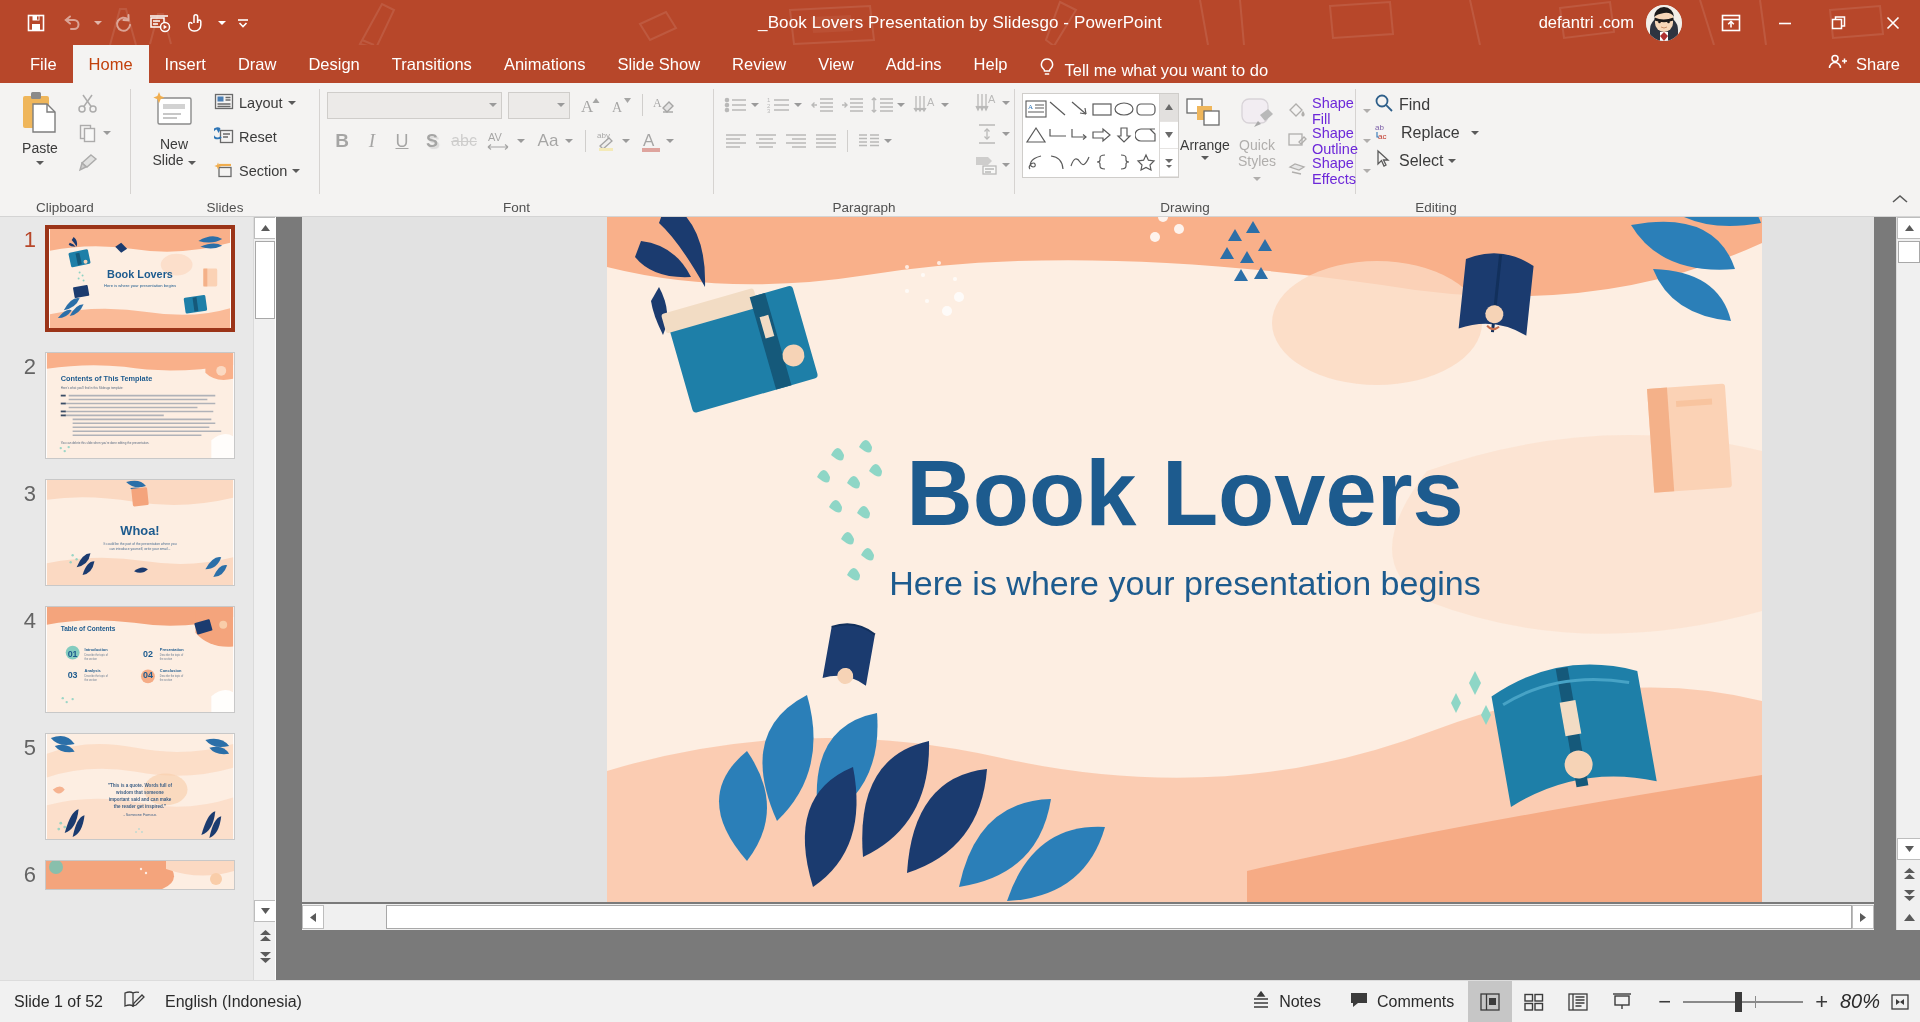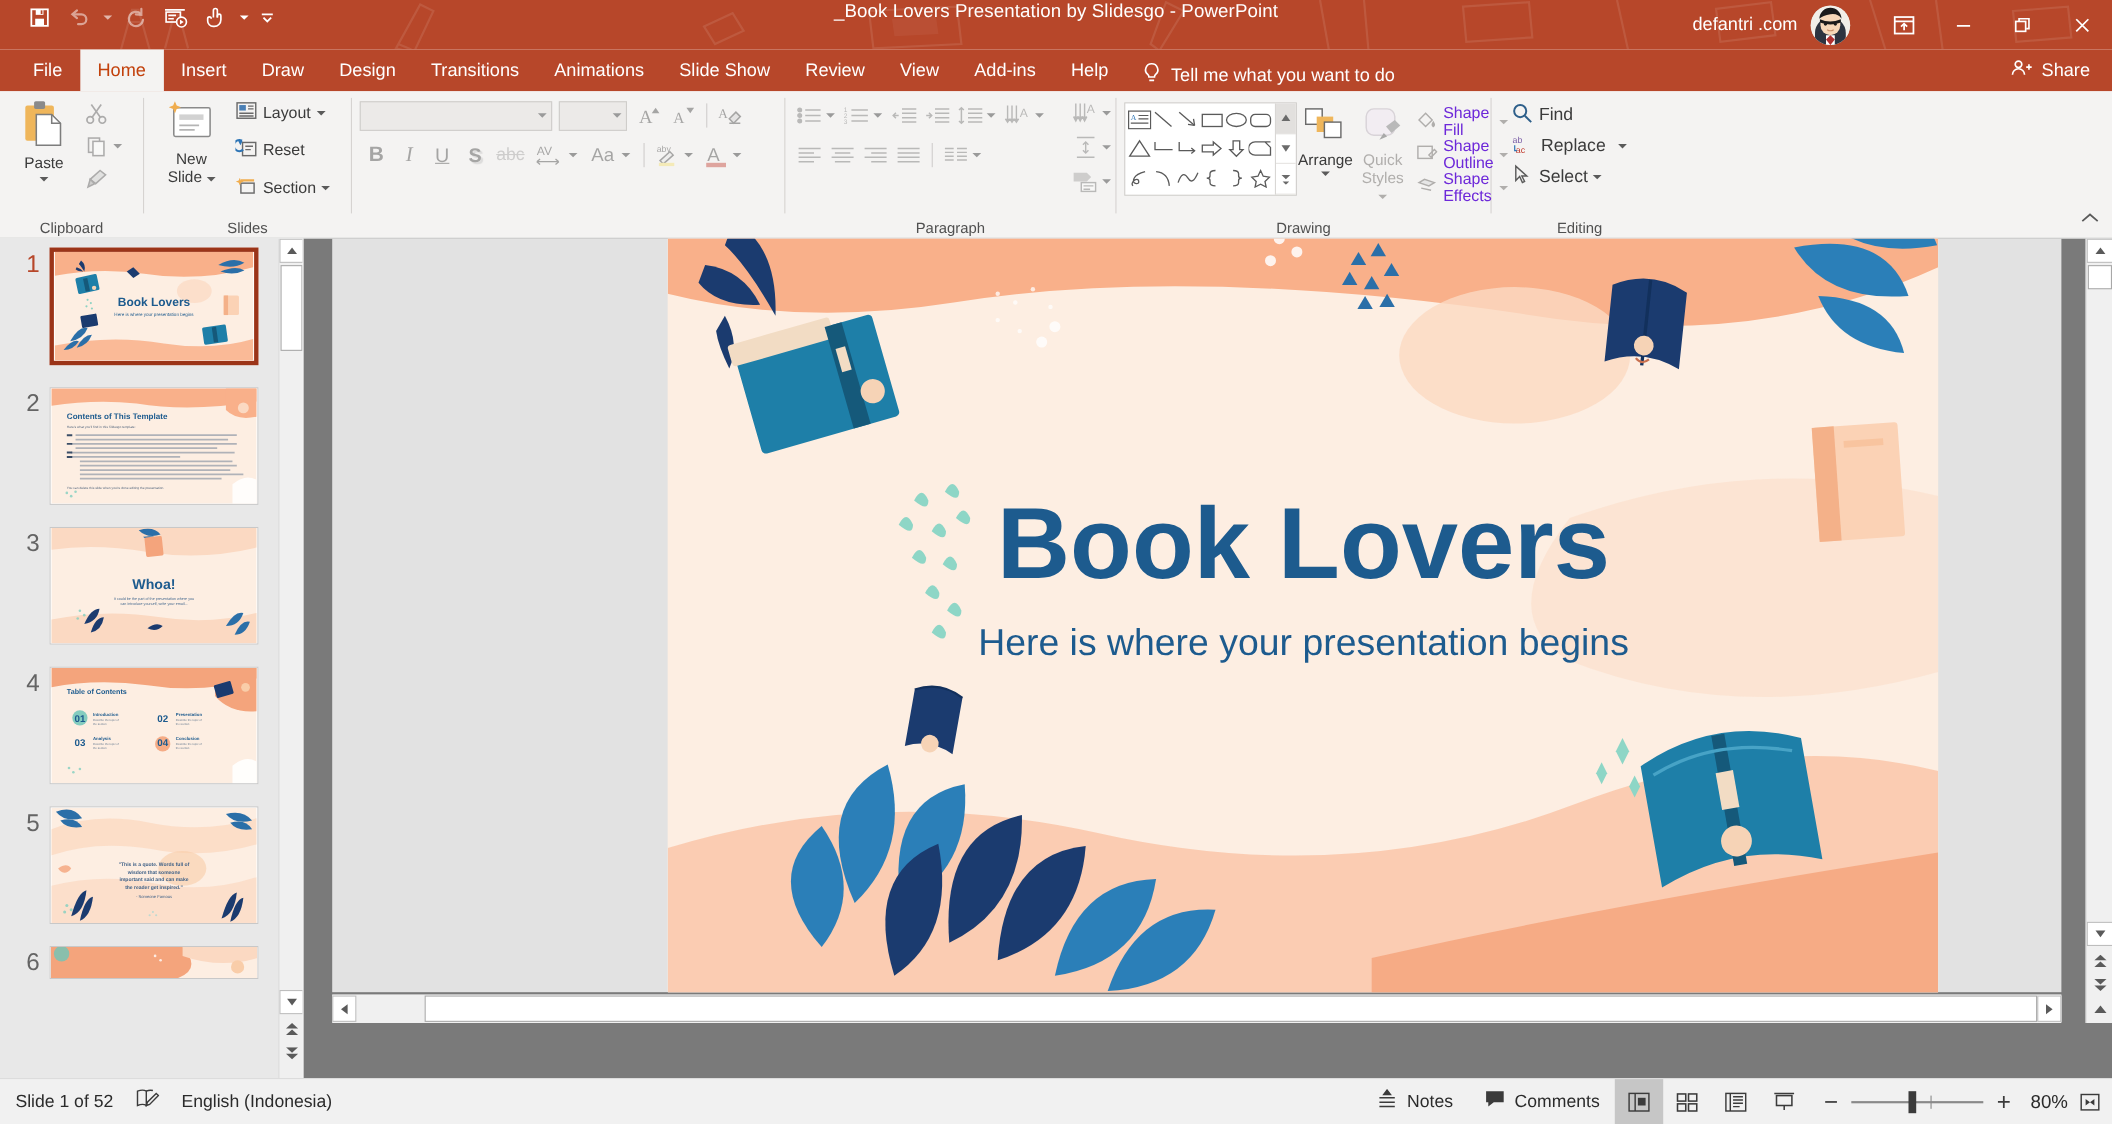--- a/index.html
+++ b/index.html
@@ -6,21 +6,21 @@
   html, body {
     width: 1920px; height: 1022px; overflow: hidden;
     font-family: "Liberation Sans", sans-serif;
     background: #fff;
   }
   .app { position: relative; width: 1920px; height: 1022px; }
 
   
   .titlebar {
     position: relative; height: 45px; background: #b7472a;
-    display: flex; align-items: flex-start; overflow: hidden;
+    display: flex; align-items: center; overflow: hidden;
   }
   .titlebar .pattern {
     position: absolute; inset: 0; opacity: .13; pointer-events: none;
   }
   .qat { display: flex; align-items: center; gap: 0; padding-left: 18px; position: relative; z-index: 2; }
   .qat .qbtn {
     width: 36px; height: 32px; display: flex; align-items: center; justify-content: center;
     color: #fff;
   }
   .qat .qbtn.dim { opacity: .5; }
@@ -167,21 +167,21 @@
   }
   .sb-left { display: flex; align-items: center; gap: 20px; padding-left: 14px; font-size: 16px; color: #2b2b2b; }
   .sb-right { margin-left: auto; display: flex; align-items: center; }
   .sb-item { display: flex; align-items: center; gap: 8px; font-size: 16px; color: #2b2b2b; padding: 0 14px; height: 42px; }
   .viewbtn { width: 44px; height: 42px; display: flex; align-items: center; justify-content: center; }
   .viewbtn.active { background: #c6c6c6; }
   .zoomwrap { display: flex; align-items: center; gap: 12px; padding: 0 10px 0 14px; }
   .zoomtrack { width: 120px; height: 2px; background: #8a8a8a; position: relative; }
   .zoomhandle { position: absolute; left: 52px; top: -9px; width: 7px; height: 20px; background: #3b3b3b; }
   .zoomtick { position: absolute; left: 72px; top: -5px; width: 1px; height: 12px; background: #8a8a8a; }
-  .zoomval { font-size: 17px; color: #2b2b2b; min-width: 42px; text-align: right; }
+  .zoomval { font-size: 20px; color: #2b2b2b; min-width: 42px; text-align: right; font-style: italic; }
   .fitbtn { width: 40px; height: 42px; display: flex; align-items: center; justify-content: center; }
 </style>
 </head>
 <body>
 
 <div class="app">
 
   <div class="titlebar">
     <svg class="pattern" viewBox="0 0 1920 45" preserveAspectRatio="none">
       <g stroke="#ffffff" fill="none" stroke-width="2" opacity="0.75">
@@ -499,20 +499,21 @@
           <span class="caret" style="border-top-color:#9a9a9a;margin-right:6px"></span>
           <div class="iconbtn dim">
             <svg width="24" height="24" viewBox="0 0 24 24">
               <text x="4" y="17" font-size="17" fill="#3b3b3b" font-family="Liberation Sans, sans-serif">A</text>
               <rect x="3" y="19" width="18" height="4" fill="#c0392b"></rect>
             </svg>
           </div>
           <span class="caret" style="border-top-color:#9a9a9a"></span>
         </div>
       </div>
+      <div class="gname">Font</div>
     </div>
     <div class="rsep"></div>
 
     <div class="rgroup" style="width:300px">
       <div class="body" style="flex-direction:column;padding-top:8px;align-items:flex-start">
         <div style="display:flex;align-items:center;margin-bottom:8px">
           <div class="iconbtn dim">
             <svg width="24" height="20" viewBox="0 0 24 20" fill="none" stroke="#6a6a6a" stroke-width="1.4">
               <circle cx="3" cy="5" r="1.6" fill="#6a6a6a"></circle>
                 <circle cx="3" cy="10" r="1.6" fill="#6a6a6a"></circle>

